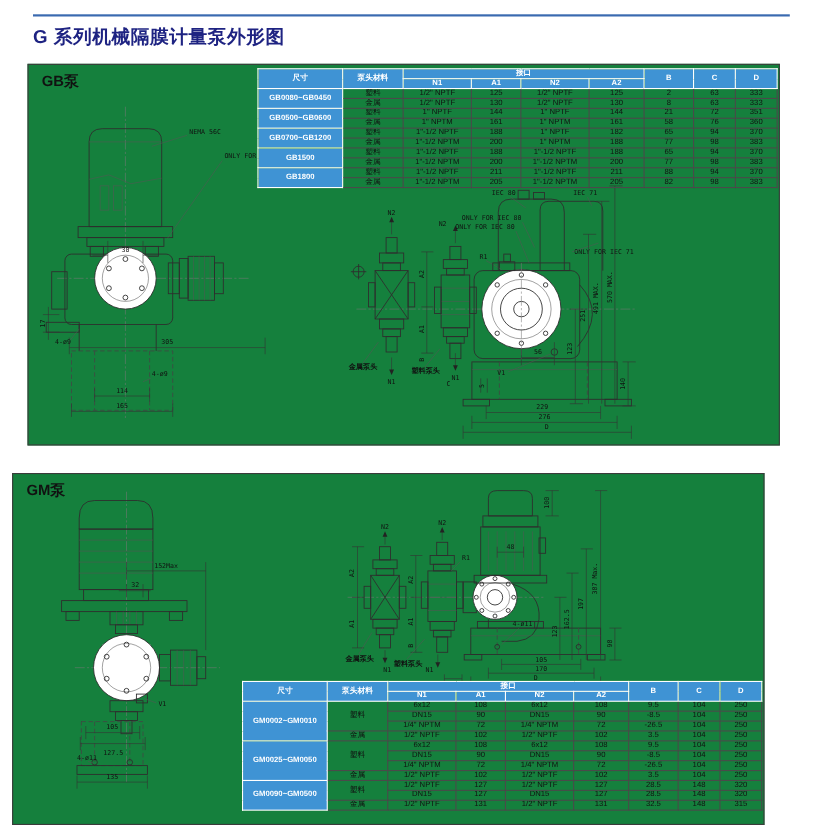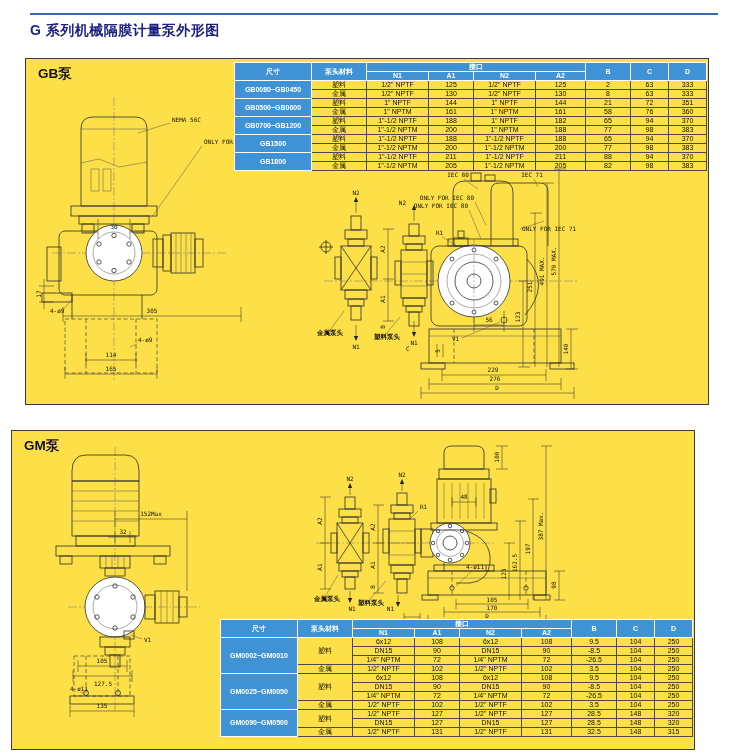--- a/index.html
+++ b/index.html
@@ -1,19 +1,19 @@
 <!DOCTYPE html>
 <html><head>
 <meta charset="utf-8">
 <style>
 html,body{margin:0;padding:0}
 body{width:750px;height:754px;background:#fff;font-family:"Liberation Sans",sans-serif;position:relative;overflow:hidden}
 .rule{position:absolute;left:30px;top:13px;width:688px;height:2px;background:#3a6ab0}
-.title{position:absolute;left:30px;top:22px;font-size:14px;font-weight:bold;color:#1e2382;letter-spacing:.5px}
-.panel{position:absolute;border:1.6px solid #3b3b3b;background:#fde047}
+.title{position:absolute;left:30px;top:22px;font-size:17px;font-weight:bold;color:#1e2382;letter-spacing:.5px}
+.panel{position:absolute;border:1.6px solid #3b3b3b;background:#15803d}
 #gb-panel{left:25px;top:58px;width:682px;height:345px}
 #gm-panel{left:11px;top:430px;width:682px;height:318px}
 .plabel{position:absolute;left:12px;top:6px;font-size:13.5px;font-weight:bold;color:#111}
 .tblwrap{position:absolute}
 #gb-tbl{left:208px;top:3px}
 #gm-tbl{left:208px;top:188px}
 table.dimtable{border-collapse:collapse;table-layout:fixed;width:472px;font-size:7px;text-align:center;color:#111;border:1.5px solid #222}
 .dimtable td{border:1px solid #4a4a4a;height:8px;line-height:8px;padding:0;white-space:nowrap;overflow:hidden}
 .dimtable td.hd{background:#3f93d4;color:#fff;font-weight:bold;border:1.5px solid #fff}
 .dimtable td.sz{background:#3f93d4;color:#fff;font-weight:bold;border:1.5px solid #fff}

